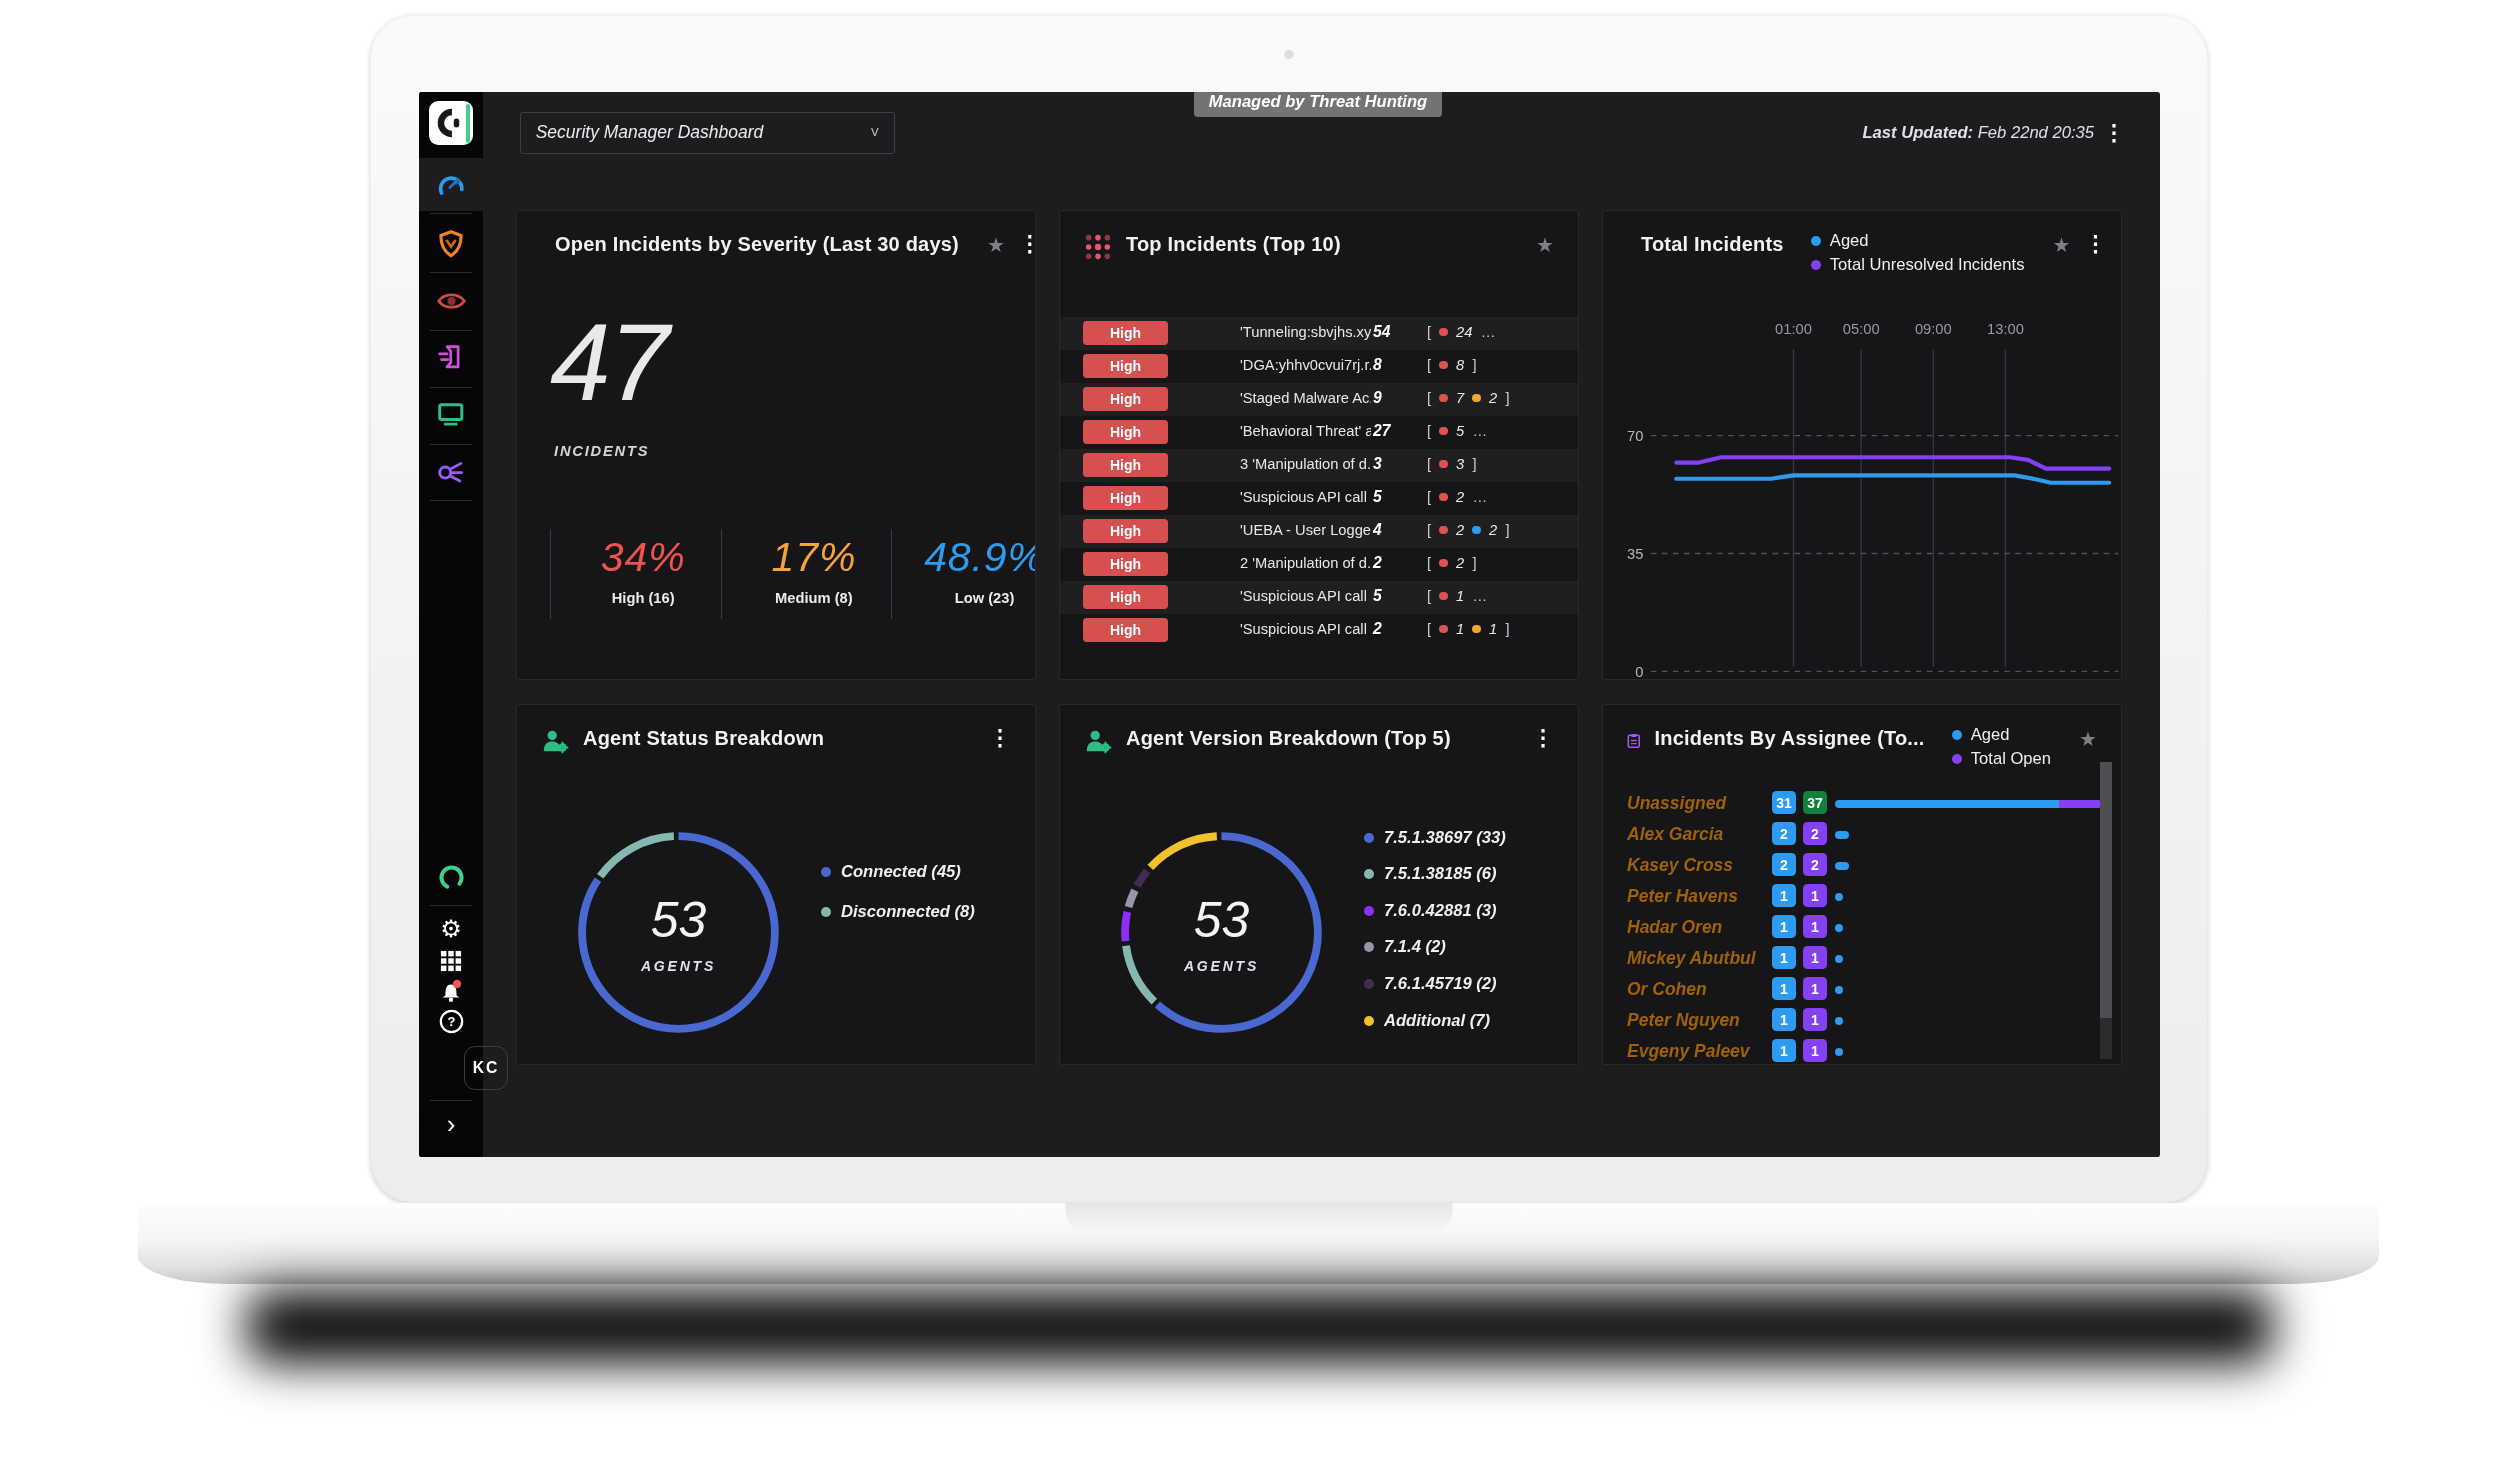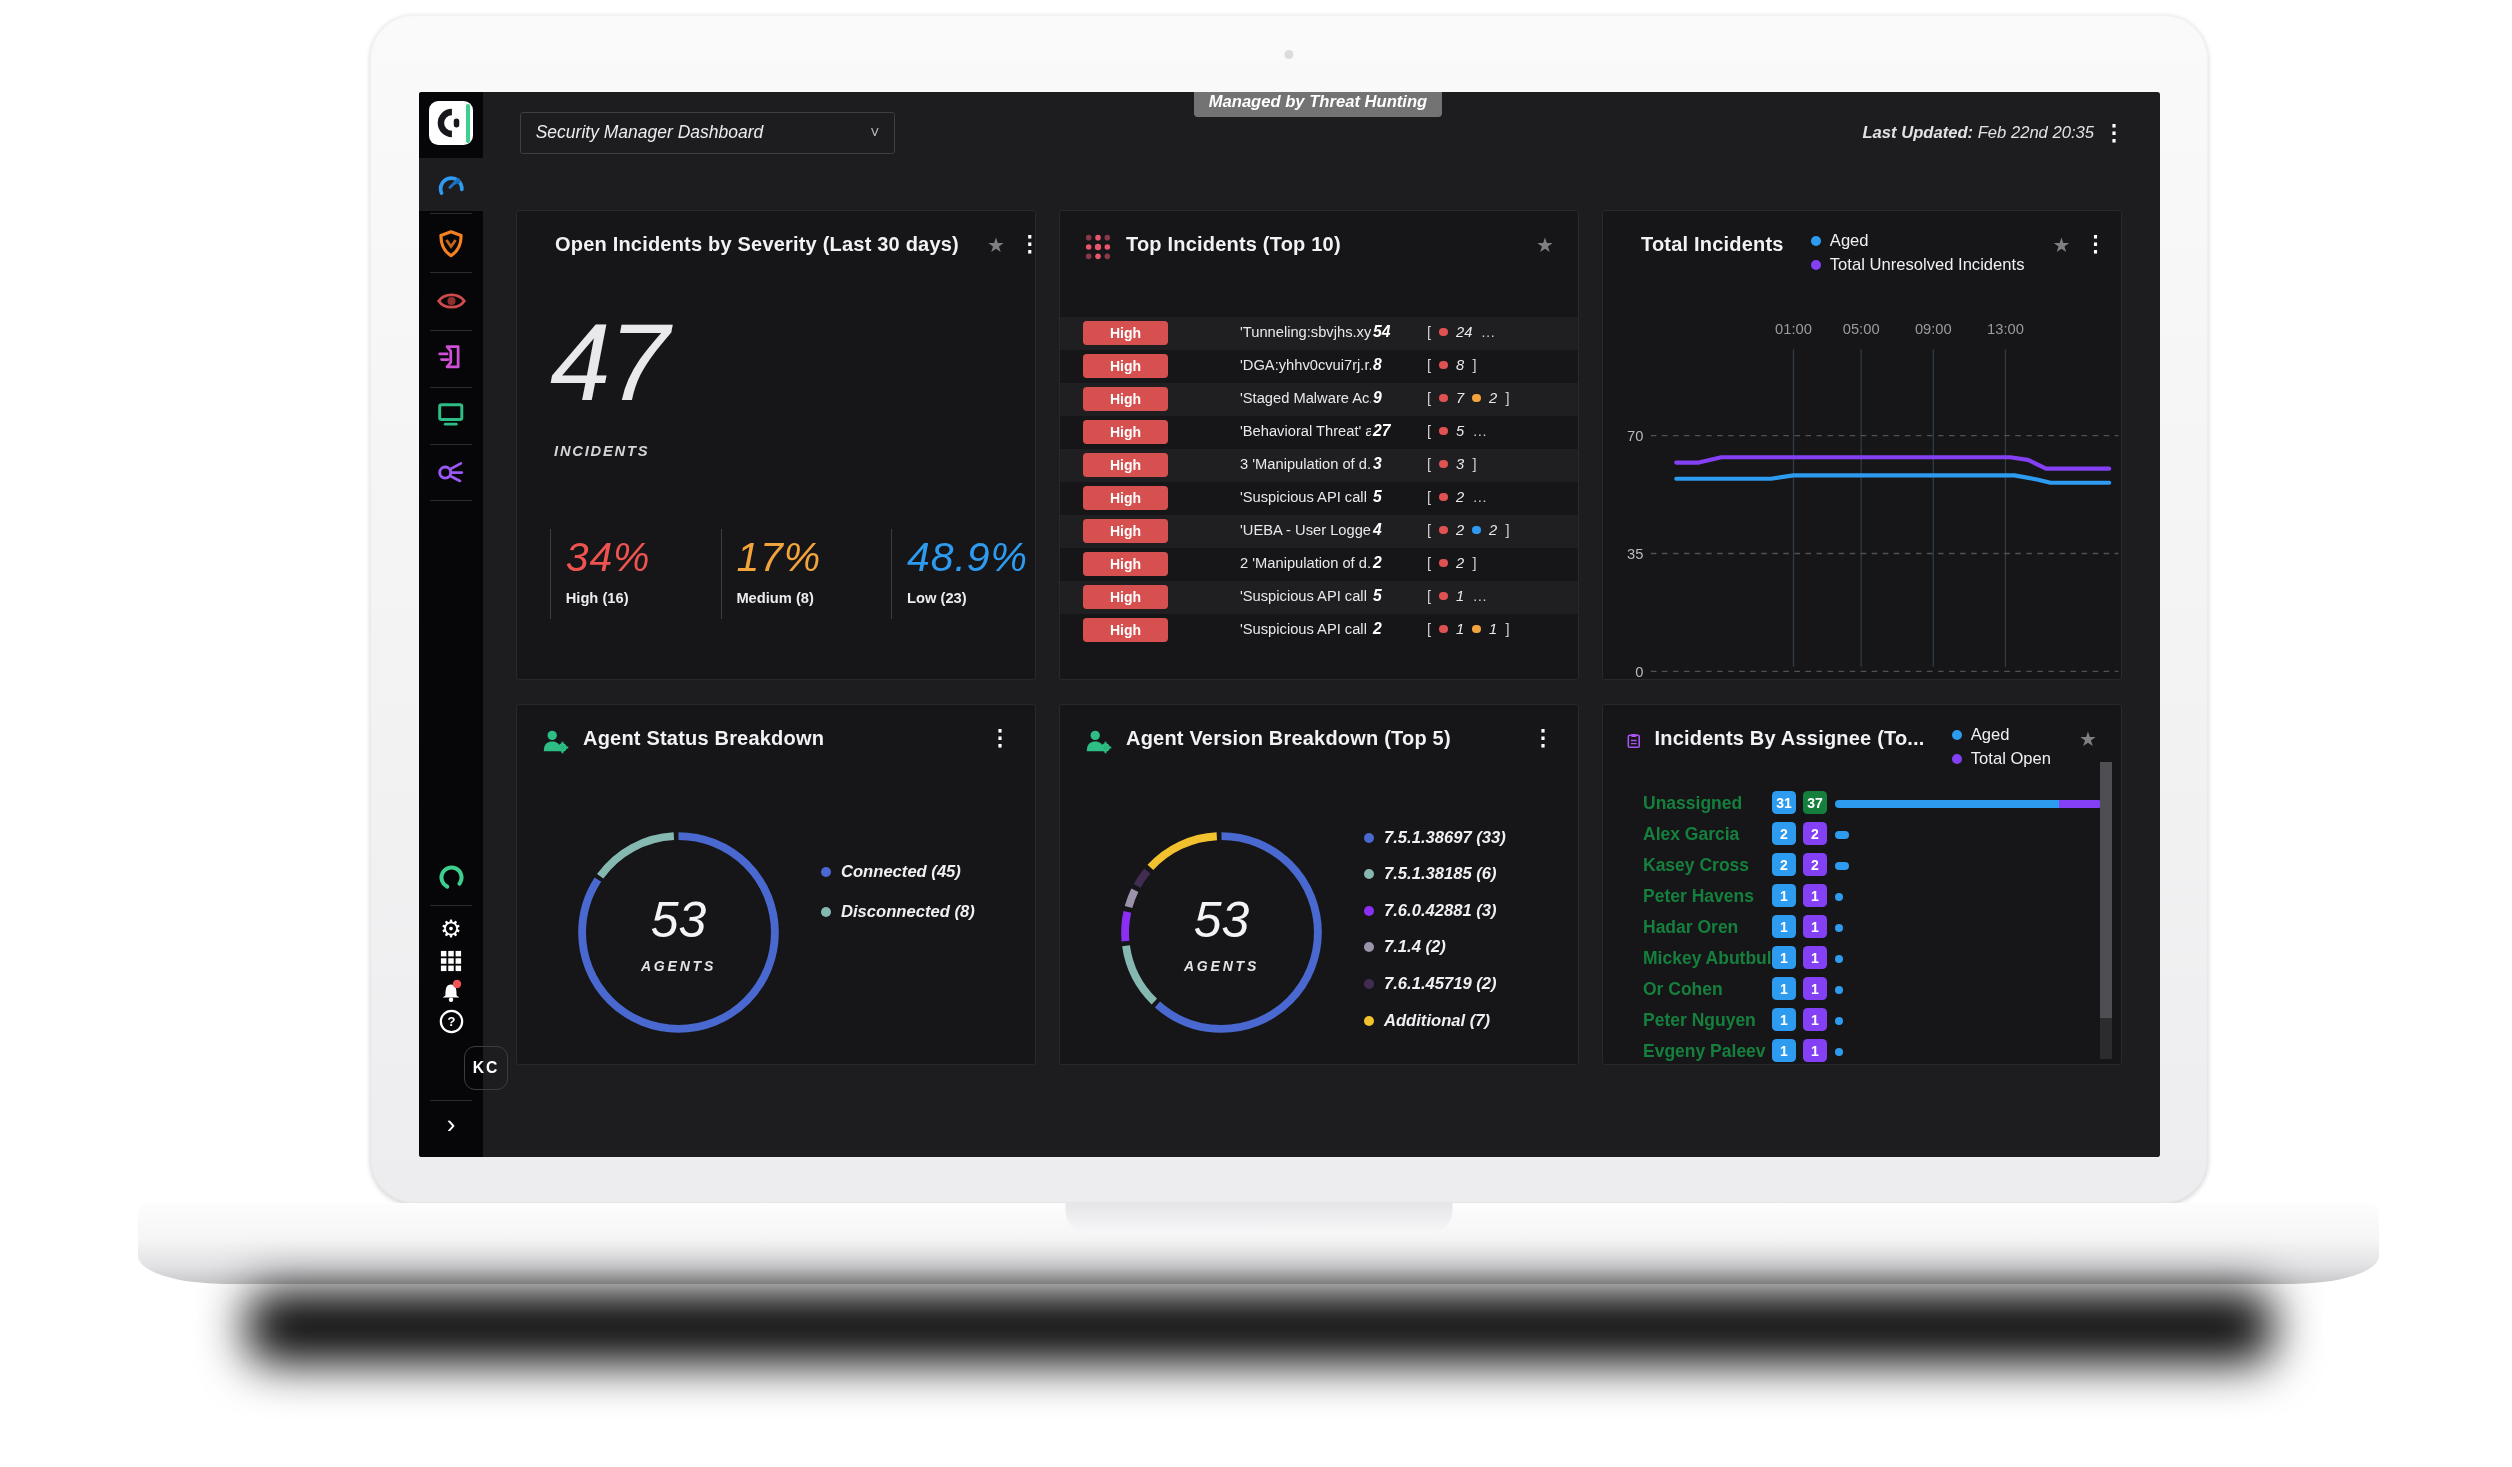--- a/index.html
+++ b/index.html
@@ -52,21 +52,21 @@
   .head-spacer{flex:1;}
   .star{color:#7e7e83;font-size:20px;line-height:24px;cursor:pointer;}
   .kebab{color:#ffffff;font-size:22px;font-weight:bold;line-height:22px;cursor:pointer;}
   .head-legend{display:flex;flex-direction:column;gap:4.6px;margin-left:13px;margin-top:-1.8px;}
   
   .big-num{position:absolute;left:33px;top:88px;color:#e9e9ec;font-size:109px;font-weight:100;
     font-style:italic;letter-spacing:-1.8px;}
   .big-num-label{position:absolute;left:37px;top:232px;color:#d5d5d9;font-size:14.7px;font-style:italic;
     letter-spacing:1.8px;font-weight:600;}
   .stats-row{position:absolute;left:33px;top:318px;display:flex;}
-  .stat{border-left:1.8px solid #3d3d41;padding:5.5px 0 13px 14.7px;width:155px;}
+  .stat{border-left:1.8px solid #3d3d41;padding:5.5px 0 13px 14.7px;width:155px;text-align:center;}
   .stat .pct{font-size:41px;font-style:italic;font-weight:300;letter-spacing:0.9px;}
   .stat .lbl{margin-top:9.2px;color:#ececef;font-size:14.7px;font-weight:bold;}
   .pct-red{color:#ef5350;} .pct-orange{color:#f2a33c;} .pct-blue{color:#2d9bf0;}
   
   .ti-head{position:absolute;left:0;right:0;top:56px;height:50px;border-top:0.9px solid #2e2e31;
     border-bottom:0.9px solid #2e2e31;}
   .ti-head span{position:absolute;top:16.6px;color:#9a9aa0;font-size:13px;font-weight:bold;letter-spacing:1.4px;}
   .ti-rows{position:absolute;left:0;right:0;top:106px;}
   .ti-row{position:relative;height:33px;}
   .ti-row.odd{background:#1f1f22;}
@@ -91,22 +91,22 @@
   .lg-col{display:flex;flex-direction:column;}
   .lg-row{display:flex;align-items:center;gap:10px;}
   .lg-dot{width:10px;height:10px;border-radius:50%;flex:none;}
   .lg-lbl{color:#f0f0f3;font-size:16.6px;}
   .lg-bold .lg-lbl{font-weight:bold;font-style:italic;}
   .st-legend{position:absolute;left:304px;top:157px;gap:20px;}
   .vr-legend{position:absolute;left:304px;top:123px;gap:16.6px;}
   
   .as-rows{position:absolute;left:0;right:0;top:83px;}
   .as-row{position:relative;height:31px;}
-  .as-name{position:absolute;left:40px;top:5.5px;width:138px;color:#15803d;font-size:17.5px;font-weight:bold;
-    white-space:nowrap;overflow:hidden;}
+  .as-name{position:absolute;left:24px;top:5.5px;width:138px;color:#a16207;font-size:17.5px;font-weight:bold;
+    font-style:italic;white-space:nowrap;overflow:hidden;}
   .as-badges{position:absolute;left:169px;top:3.7px;display:flex;gap:7px;}
   .as-b{min-width:24px;height:23px;border-radius:4.6px;color:#fff;font-size:14px;font-weight:bold;
     display:flex;align-items:center;justify-content:center;padding:0 3.7px;box-sizing:border-box;}
   .as-bar{position:absolute;left:232px;top:12px;height:8.3px;border-radius:4.6px;overflow:hidden;display:flex;}
   .as-bar .seg-aged{background:#2d9bf0;height:100%;}
   .as-bar .seg-open{background:#8440f5;height:100%;}
   .as-scroll{position:absolute;right:9.2px;top:57px;width:12px;height:297px;background:#2c2c2f;}
   .as-thumb{position:absolute;left:0;top:0;width:12px;height:256px;background:#4f4f53;}
   .hl-row{display:flex;align-items:center;gap:9.2px;}
   .hl-dot{width:10px;height:10px;border-radius:50%;}

